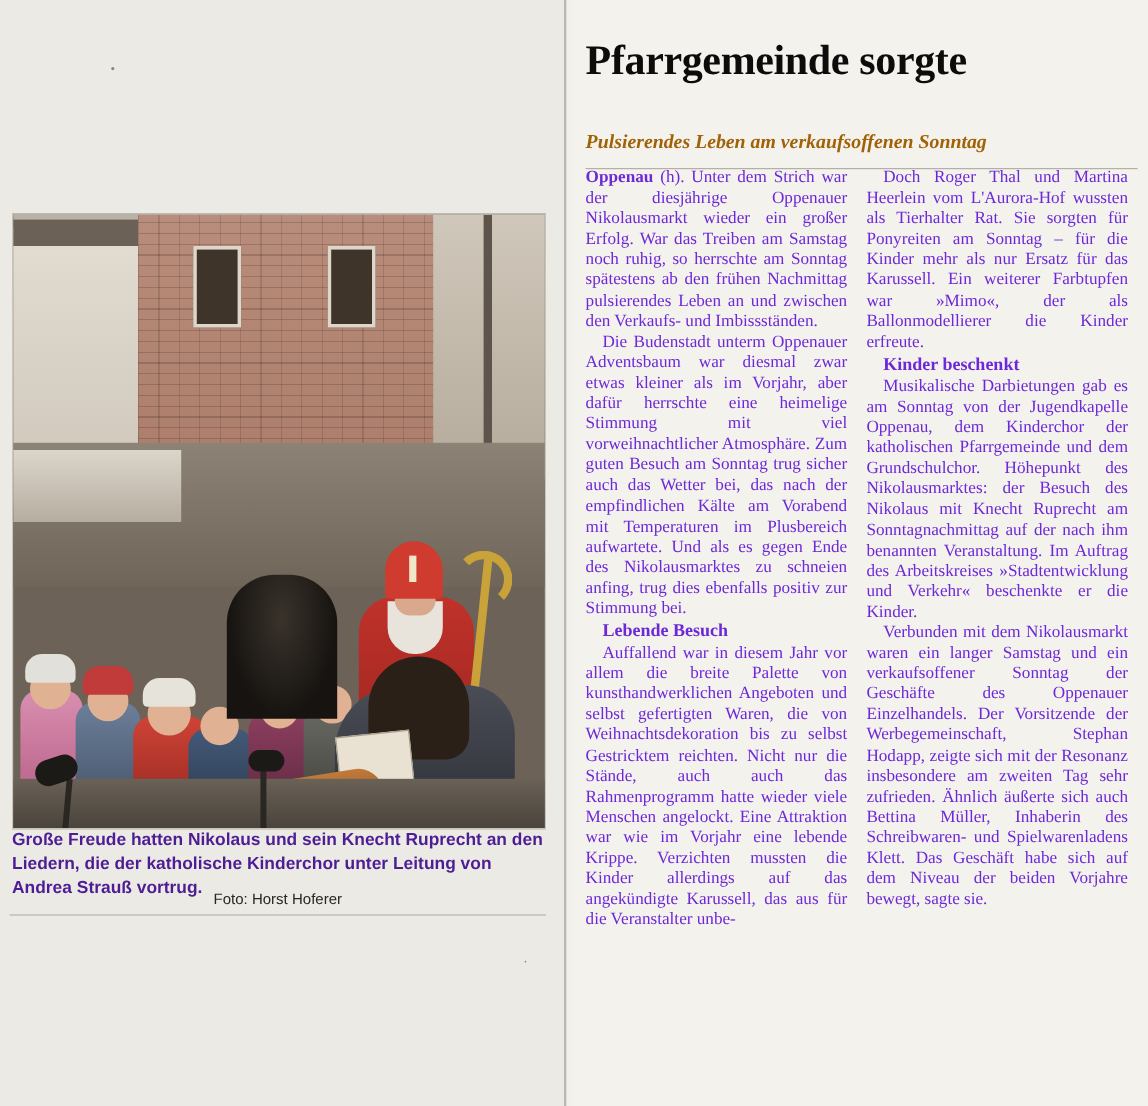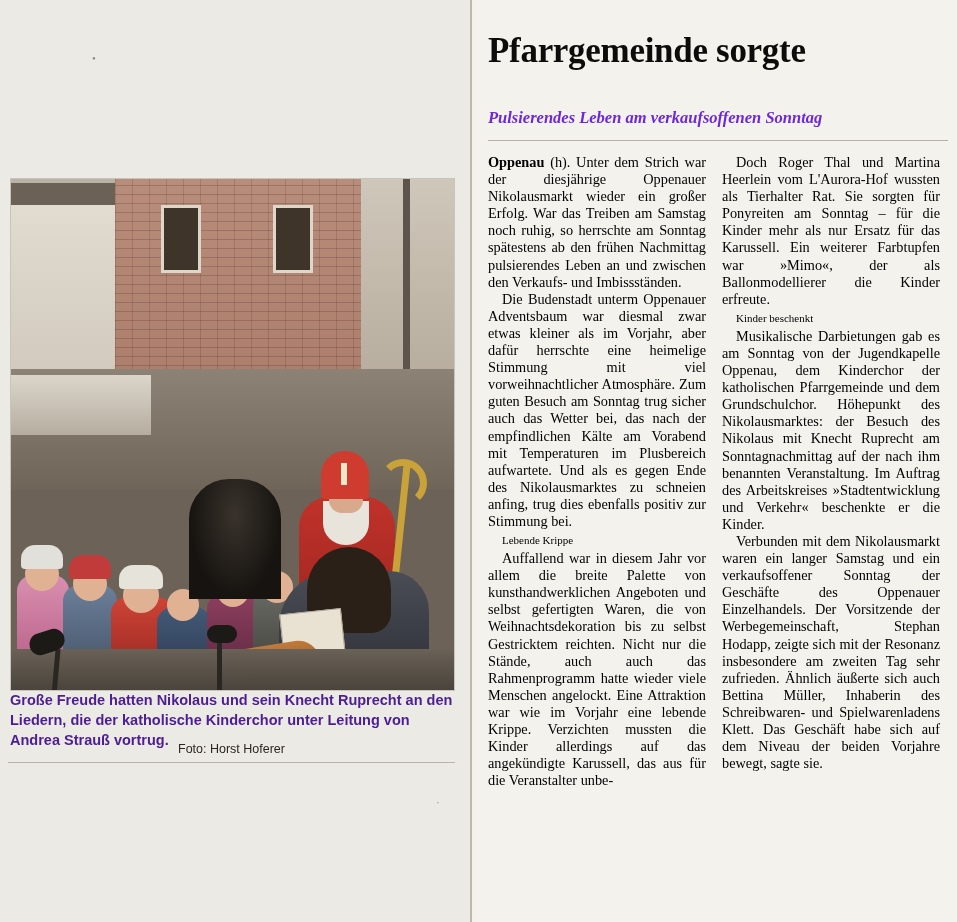--- a/index.html
+++ b/index.html
@@ -224,54 +224,54 @@
     letter-spacing: -0.3px;
     color: #0e0c0a;
   }
   #subhead {
     position: absolute;
     left: 10px; top: 108px; width: 460px;
     font-family: "Liberation Serif", serif;
     font-style: italic;
     font-weight: bold;
     font-size: 16.5px;
-    color: #6d28d9;
+    color: #a16207;
   }
   #subhead-rule {
     position: absolute;
     left: 10px; top: 140px; width: 460px; height: 1px;
     background: #b5b0a6;
   }
   .col {
     position: absolute;
-    top: 154px;
+    top: 140px;
     width: 218px;
     font-size: 14.3px;
     line-height: 17.1px;
     text-align: justify;
     text-justify: inter-word;
     hyphens: auto;
-    color: #000000;
+    color: #6d28d9;
   }
   #col-1 { left: 10px; }
   #col-2 { left: 244px; }
   .col p {
     margin: 0;
     text-indent: 14px;
   }
   .col p.first {
     text-indent: 0;
   }
   .lead-place {
     font-weight: bold;
   }
   .sub-title {
     font-family: "Liberation Serif", serif;
-    font-weight: normal;
-    font-size: 11px;
+    font-weight: bold;
+    font-size: 15px;
     line-height: 20px;
     margin: 9px 0 3px 0;
     text-indent: 0;
   }
 </style>
 </head>
 <body>
 
 <div id="page">
 
@@ -348,21 +348,21 @@
     <h1 id="headline">
       <span>Pfarrgemeinde sorgte</span><br>
     </h1>
 
     <div id="subhead">Pulsierendes Leben am verkaufsoffenen Sonntag</div>
     <div id="subhead-rule"></div>
 
     <div class="col" id="col-1">
       <p class="first"><span class="lead-place">Oppenau</span> <span>(h).</span> <span>Unter dem Strich war der diesjährige Oppenauer Nikolausmarkt wieder ein großer Erfolg. War das Treiben am Samstag noch ruhig, so herrschte am Sonntag spätestens ab den frühen Nachmittag pulsierendes Leben an und zwischen den Verkaufs- und Imbissständen.</span></p>
       <p>Die Budenstadt unterm Oppenauer Adventsbaum war diesmal zwar etwas kleiner als im Vorjahr, aber dafür herrschte eine heimelige Stimmung mit viel vorweihnachtlicher Atmosphäre. Zum guten Besuch am Sonntag trug sicher auch das Wetter bei, das nach der empfindlichen Kälte am Vorabend mit Temperaturen im Plusbereich aufwartete. Und als es gegen Ende des Nikolausmarktes zu schneien anfing, trug dies ebenfalls positiv zur Stimmung bei.</p>
-      <p class="sub-title">Lebende Krippe</p>
+      <p class="sub-title">Lebende Besuch</p>
       <p>Auffallend war in diesem Jahr vor allem die breite Palette von kunsthandwerklichen Angeboten und selbst gefertigten Waren, die von Weihnachtsdekoration bis zu selbst Gestricktem reichten. Nicht nur die Stände, auch auch das Rahmenprogramm hatte wieder viele Menschen angelockt. Eine Attraktion war wie im Vorjahr eine lebende Krippe. Verzichten mussten die Kinder allerdings auf das angekündigte Karussell, das aus für die Veranstalter unbe-</p>
     </div>
 
     <div class="col" id="col-2">
       <p>Doch Roger Thal und Martina Heerlein vom L'Aurora-Hof wussten als Tierhalter Rat. Sie sorgten für Ponyreiten am Sonntag – für die Kinder mehr als nur Ersatz für das Karussell. Ein weiterer Farbtupfen war »Mimo«, der als Ballonmodellierer die Kinder erfreute.</p>
       <p class="sub-title">Kinder beschenkt</p>
       <p>Musikalische Darbietungen gab es am Sonntag von der Jugendkapelle Oppenau, dem Kinderchor der katholischen Pfarrgemeinde und dem Grundschulchor. Höhepunkt des Nikolausmarktes: der Besuch des Nikolaus mit Knecht Ruprecht am Sonntagnachmittag auf der nach ihm benannten Veranstaltung. Im Auftrag des Arbeitskreises »Stadtentwicklung und Verkehr« beschenkte er die Kinder.</p>
       <p>Verbunden mit dem Nikolausmarkt waren ein langer Samstag und ein verkaufsoffener Sonntag der Geschäfte des Oppenauer Einzelhandels. Der Vorsitzende der Werbegemeinschaft, Stephan Hodapp, zeigte sich mit der Resonanz insbesondere am zweiten Tag sehr zufrieden. Ähnlich äußerte sich auch Bettina Müller, Inhaberin des Schreibwaren- und Spielwarenladens Klett. Das Geschäft habe sich auf dem Niveau der beiden Vorjahre bewegt, sagte sie.</p>
     </div>
   </div>

